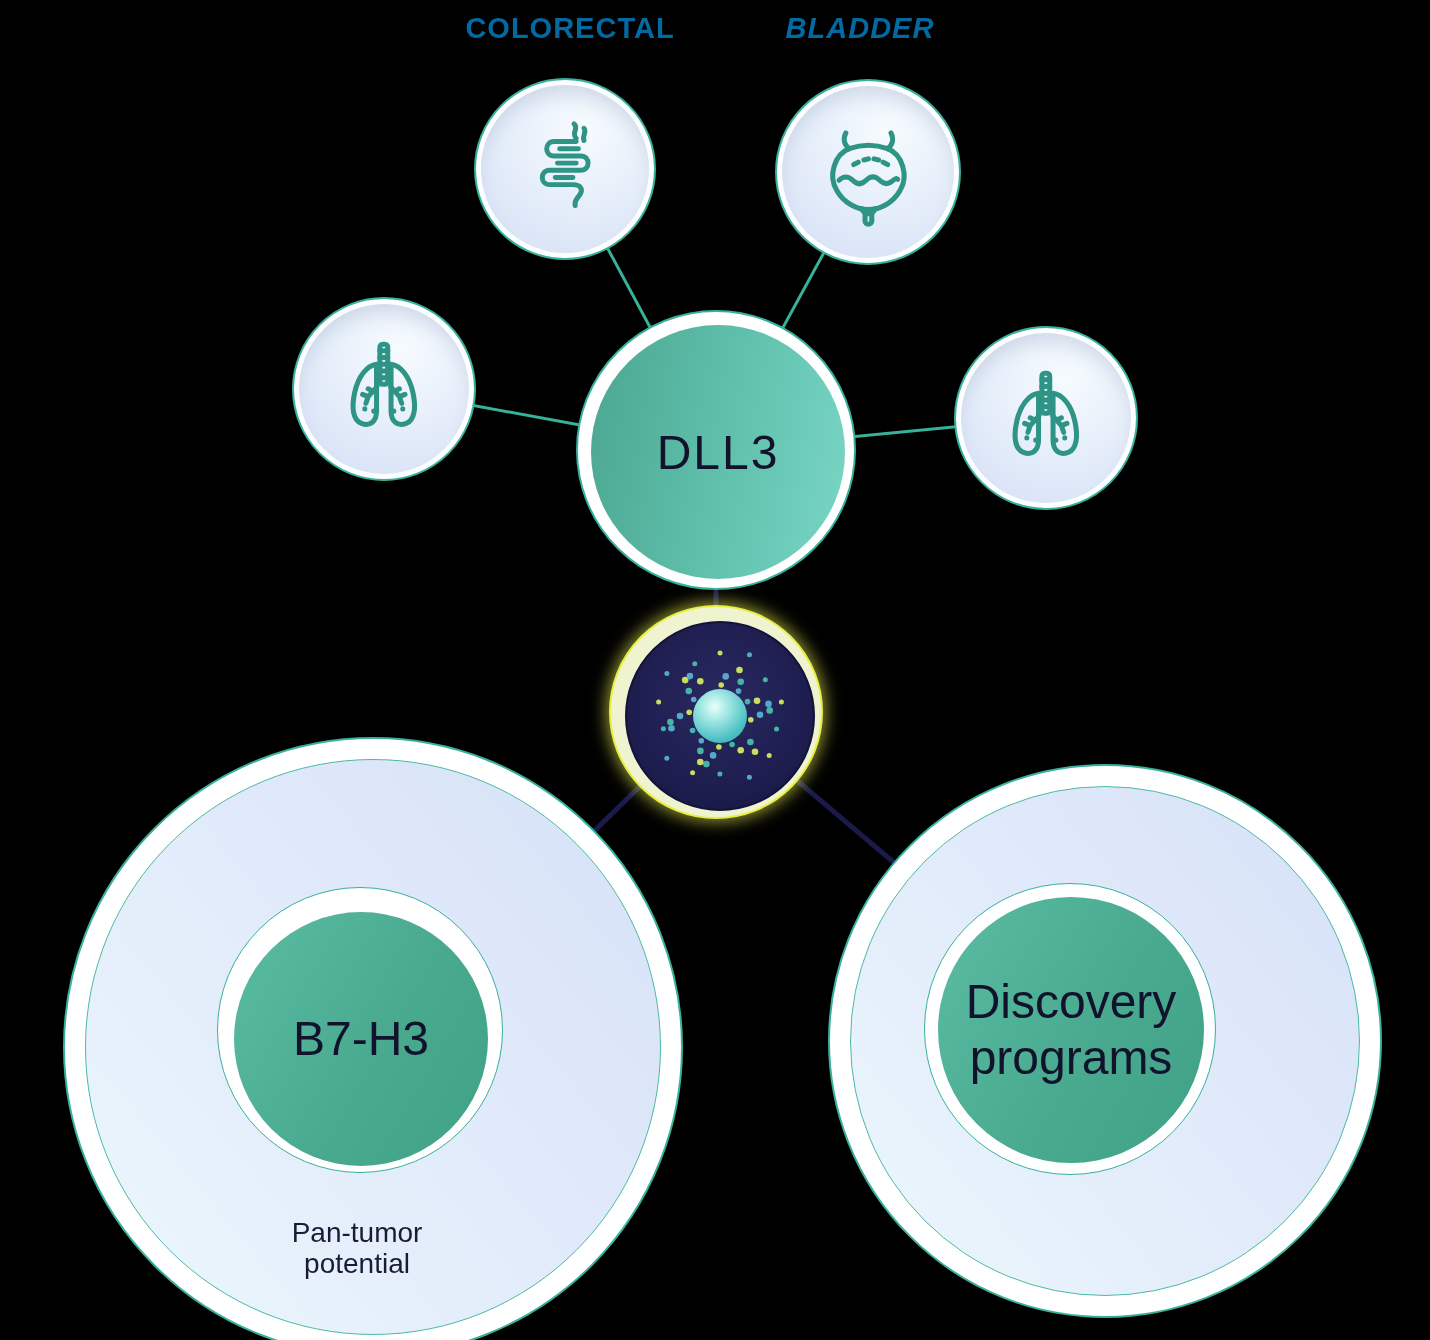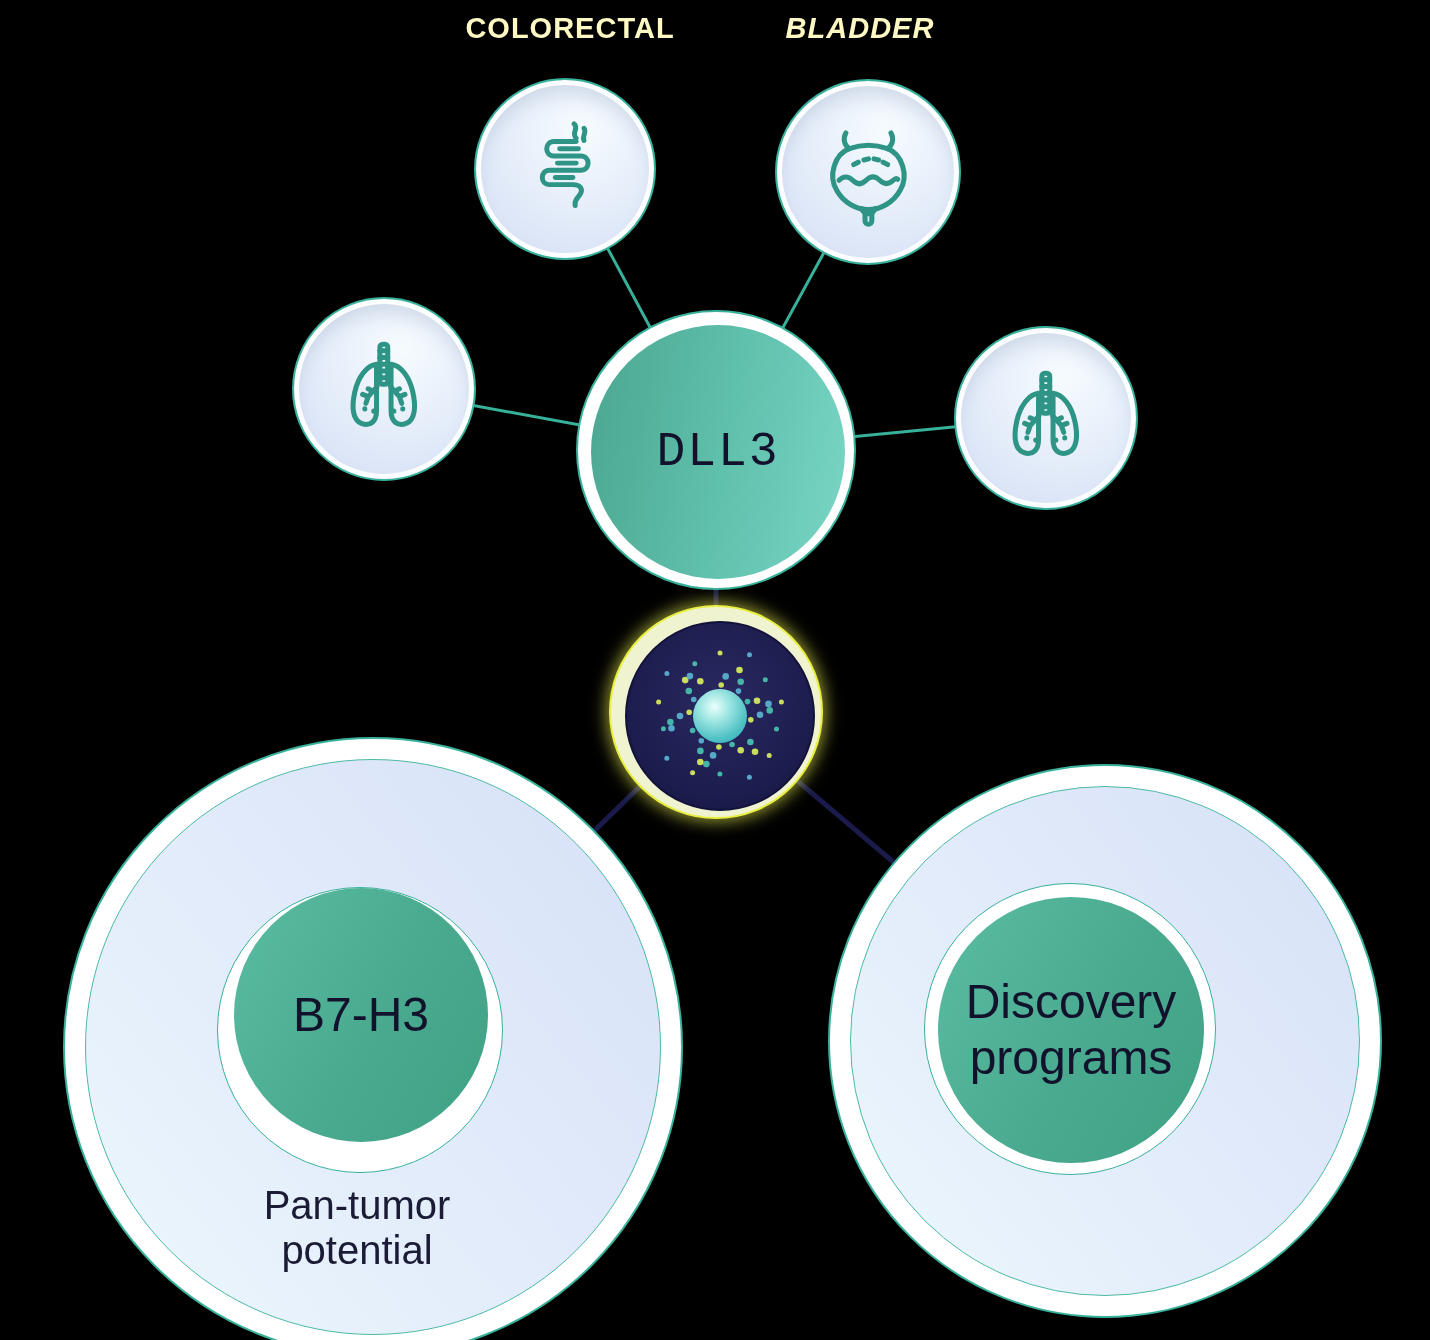--- a/index.html
+++ b/index.html
@@ -9,21 +9,21 @@
   .circle{position:absolute;border-radius:50%;box-sizing:border-box;z-index:2;}
 
   
   .organ{border:2.5px solid var(--teal);
          background:radial-gradient(circle at 60% 28%, #f6fbfe 0%, #e6eefa 45%, #d2ddf4 100%);
          box-shadow:inset 0 0 0 5px rgba(255,255,255,.95), inset 0 14px 18px rgba(110,130,170,.22);
          display:flex;align-items:center;justify-content:center;}
   .organ svg{width:62%;height:62%;}
 
   
-  .hub-outer{background:#fff;border:2px solid var(--teal);font-family:Liberation Mono, monospace;}
+  .hub-outer{background:#fff;border:2px solid var(--teal);}
   .hub-inner{position:absolute;left:13px;top:13px;width:254px;height:254px;border-radius:50%;
              background:linear-gradient(100deg,#4ba690 0%,#5fc0ab 52%,#7ad6c6 100%);
              display:flex;align-items:center;justify-content:center;}
   .hub-inner span{font-size:48px;letter-spacing:2px;color:#12122c;}
 
   
   .mol-outer{background:#eff3d0;border:2px solid var(--yellow);
              box-shadow:0 0 16px 3px rgba(240,245,80,.6);}
   .mol-inner{position:absolute;left:14px;top:14px;width:186px;height:186px;border-radius:50%;
              background:radial-gradient(circle at 50% 42%, #2a2a62 0%, #1d1d4f 62%, #171741 100%);
@@ -35,22 +35,22 @@
             border:1.5px solid #4cbaa4;
             background:linear-gradient(50deg,#ecf6fc 5%,#e0eafa 55%,#d7e1f7 100%);}
   .ring{background:#fff;border:1.5px solid var(--teal);}
   .target-inner{position:absolute;border-radius:50%;
             background:linear-gradient(120deg,#5abca2 0%,#49aa90 55%,#3fa184 100%);
             display:flex;align-items:center;justify-content:center;text-align:center;}
   .target-inner span{font-size:48px;line-height:1.16;color:#12122c;}
   #b7h3 .target-inner span{font-size:48px;}
 
   .caption{position:absolute;z-index:3;text-align:center;color:#1b1b36;
-           font-size:40px;line-height:1.12;}
-  .toplabel{position:absolute;z-index:3;text-align:center;color:#fef9c3;
+           font-size:28px;line-height:1.12;margin-top:34px;}
+  .toplabel{position:absolute;z-index:3;text-align:center;color:#0369a1;
             font-size:29px;letter-spacing:1px;font-weight:bold;}
   .organ path,.organ rect,.organ line{fill:none;stroke:var(--teal-icon);stroke-width:4.5;
             stroke-linecap:round;stroke-linejoin:round;}
   .sphere{position:absolute;left:66px;top:66px;width:54px;height:54px;border-radius:50%;
           background:radial-gradient(circle at 40% 33%, #eafffc 0%, #9fe6e2 30%, #4cc0c4 68%, #2fa8b0 100%);}
 </style>
 </head>
 <body>
 
 <div id="canvas" style="background: rgb(0, 0, 0);">
@@ -192,21 +192,21 @@
           <circle cx="154.4" cy="78.9" r="2.5" fill="#cadd5d"></circle>
         </svg>
       <div class="sphere"></div>
     </div>
   </div>
 
   <div class="circle big" style="left:63px;top:737px;width:620px;height:620px;">
     <div class="big-fill"></div>
   </div>
   <div id="b7h3" class="circle ring" style="left:217px;top:887px;width:286px;height:286px;">
-    <div class="target-inner" style="left:16px;top:0;width:254px;height:254px;">
+    <div class="target-inner" style="left:16px;top:24px;width:254px;height:254px;">
       <span>B7-H3</span>
     </div>
   </div>
   <div class="caption" style="left:237px;top:1183px;width:240px;">Pan-tumor potential</div>
 
   <div class="circle big" style="left:828px;top:764px;width:554px;height:554px;">
     <div class="big-fill"></div>
   </div>
   <div class="circle ring" style="left:924px;top:883px;width:292px;height:292px;">
     <div class="target-inner" style="left:13px;top:13px;width:266px;height:266px;">

